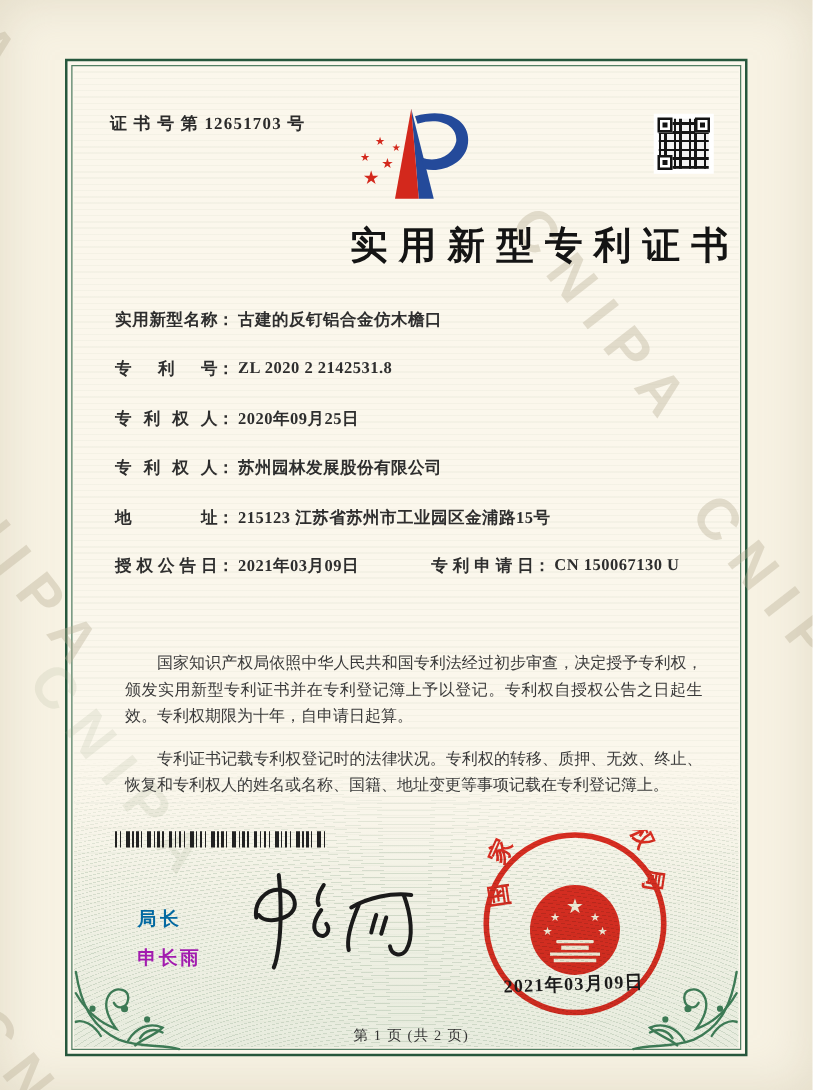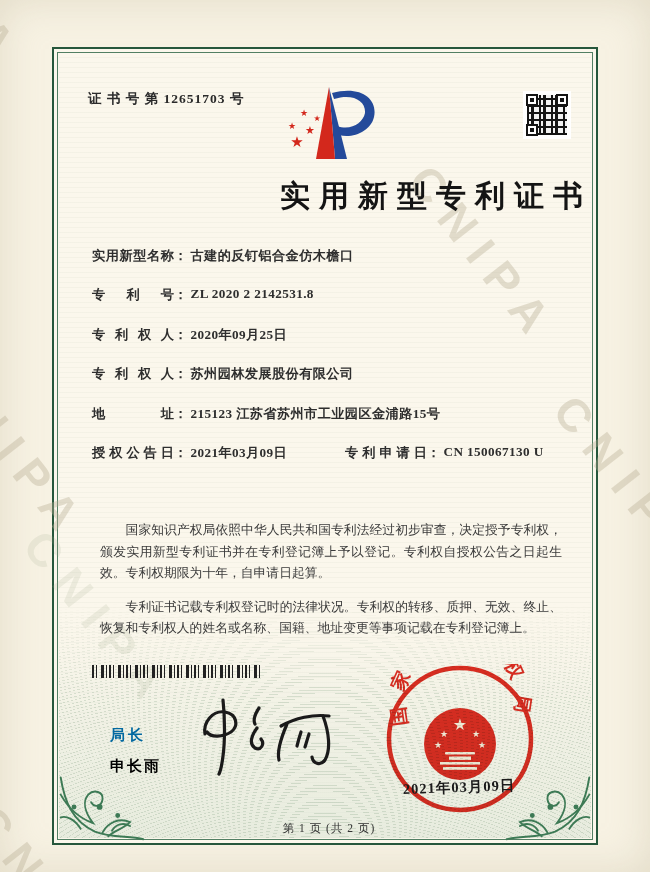--- a/index.html
+++ b/index.html
@@ -65,21 +65,21 @@
   .barcode{position:absolute;left:92px;top:665px;width:168px;height:13px;z-index:2;
     background:repeating-linear-gradient(90deg,
       #222 0 2px,transparent 2px 4px,#222 4px 5px,transparent 5px 9px,
       #222 9px 12px,transparent 12px 14px,#222 14px 15px,transparent 15px 17px);}
   
   .sig-title{position:absolute;left:110px;top:726px;z-index:2;font-size:15px;
       font-family:"Liberation Sans","DejaVu Sans",sans-serif;
       font-weight:bold;color:#0369a1;letter-spacing:3px;}
   .sig-name{position:absolute;left:110px;top:757px;z-index:2;font-size:15px;
       font-family:"Liberation Sans","DejaVu Sans",sans-serif;
-      font-weight:bold;color:#000000;letter-spacing:2px;}
+      font-weight:bold;color:#a21caf;letter-spacing:2px;}
   .sig-script{position:absolute;left:195px;top:694px;width:140px;height:85px;z-index:3;}
   
   .seal{position:absolute;left:385px;top:664px;width:150px;height:150px;z-index:2;
         mix-blend-mode:multiply;opacity:.95;}
   .seal-date{position:absolute;left:383px;top:778px;width:152px;z-index:3;
         text-align:center;font-size:14.5px;font-weight:bold;color:#1b1b1b;
         transform:rotate(-2deg);letter-spacing:1px;}
   
   .footer{position:absolute;left:4px;width:650px;top:821px;z-index:2;
         text-align:center;font-size:11.5px;color:#333;letter-spacing:1px;}

